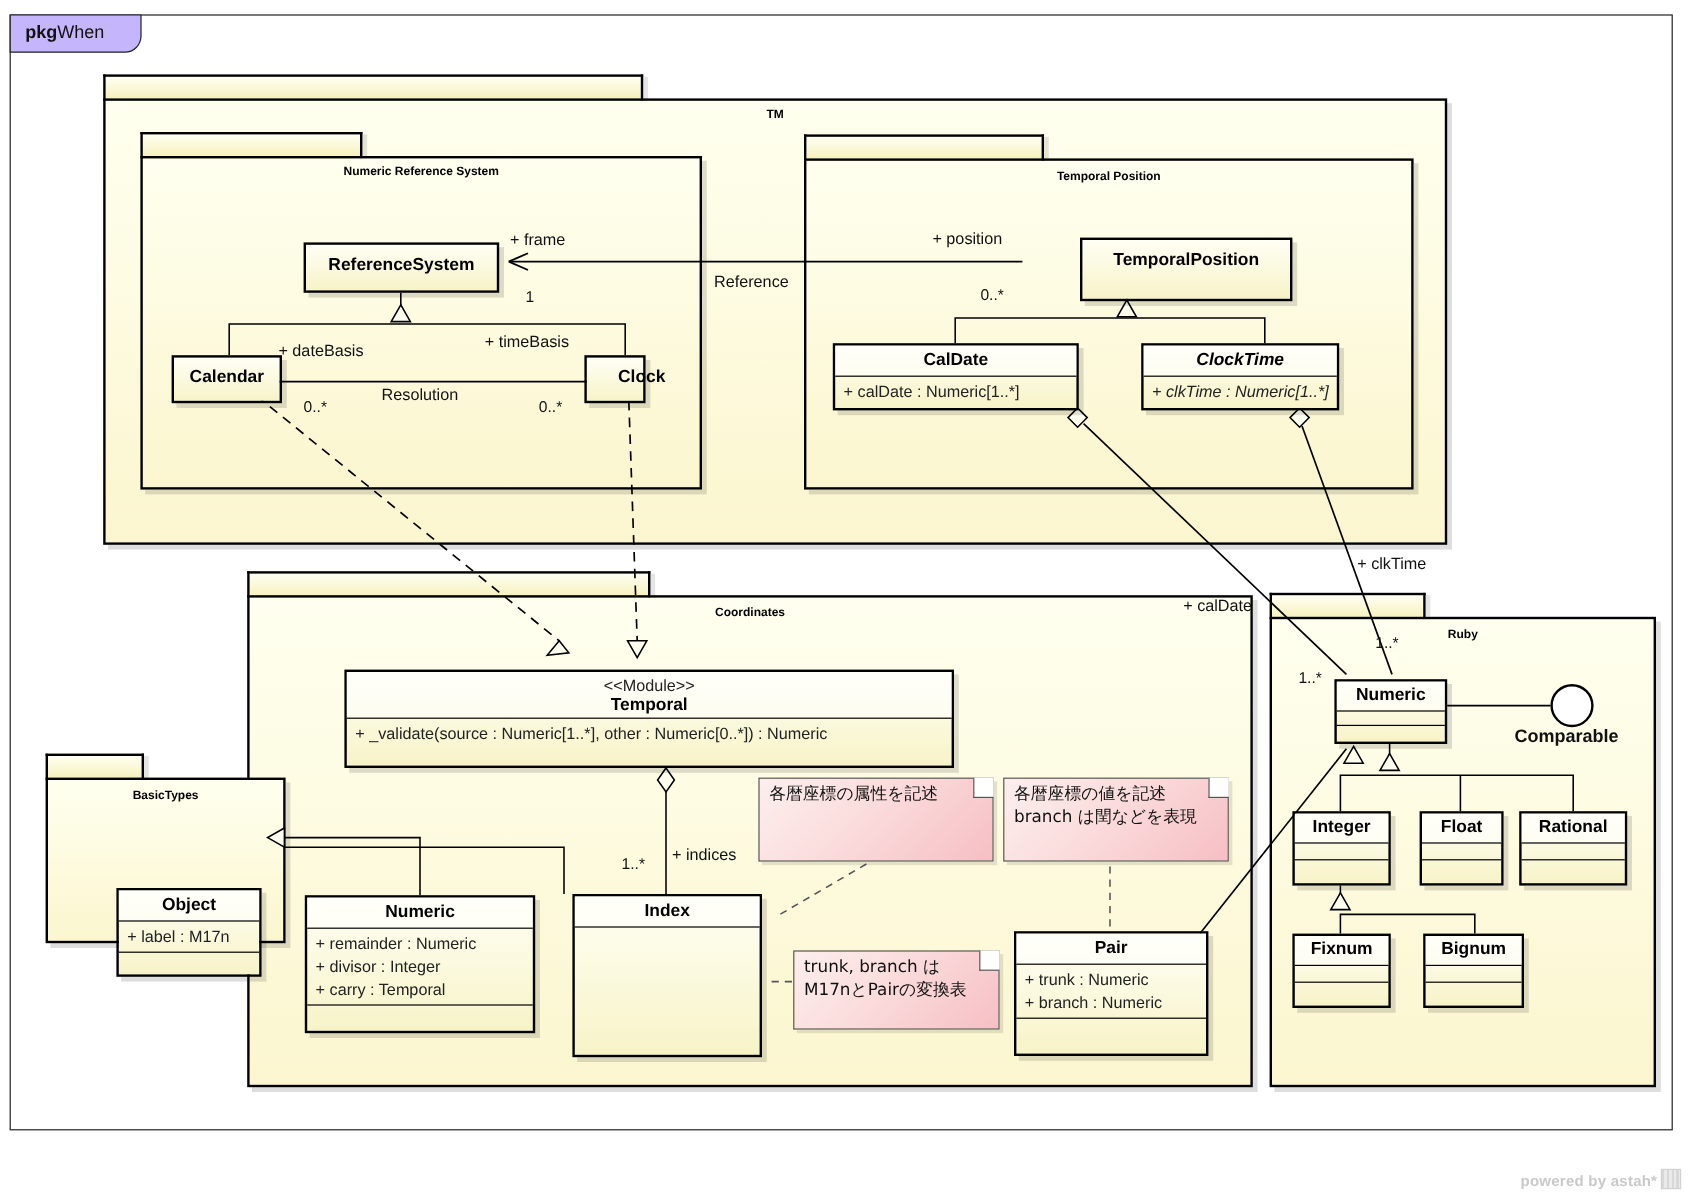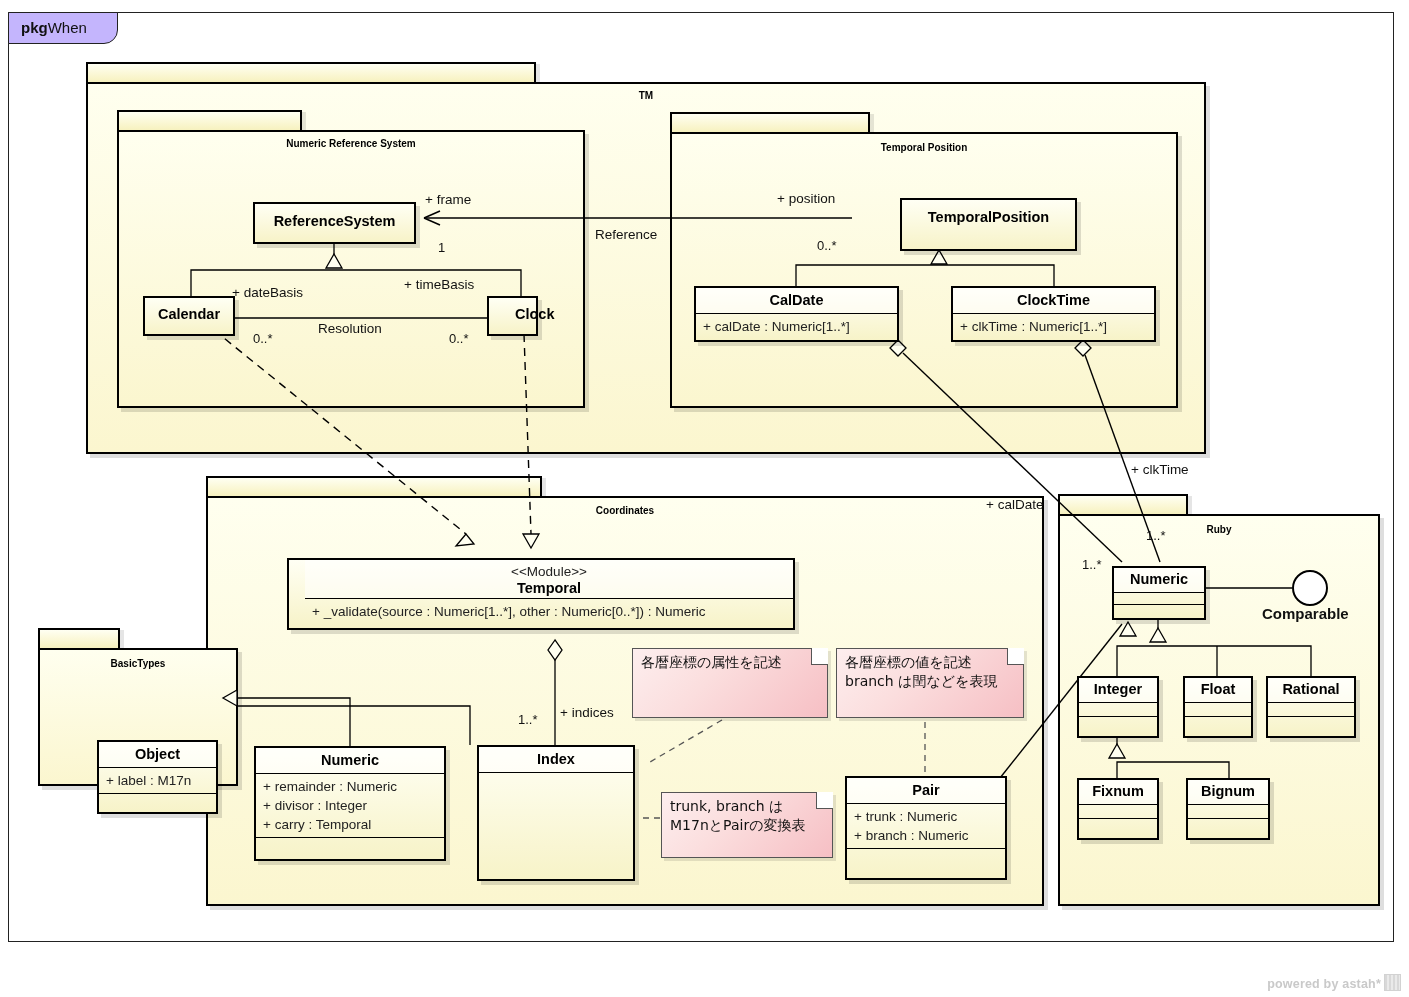--- a/index.html
+++ b/index.html
@@ -184,28 +184,28 @@
     <div class="nm" style="padding-top:9px;background:none;">TemporalPosition</div>
   </div>
 
   <div class="cls" style="left:694px;top:286px;width:205px;height:56px;">
     <div class="nm">CalDate</div>
     <div class="sep attrs">
       <div>+ calDate : Numeric[1..*]</div>
     </div>
   </div>
 
-  <div class="cls" style="left:951px;top:286px;width:205px;height:56px;">
+  <div class="cls" style="left:951px;top:286px;width:165px;height:56px;font-style:italic;">
     <div class="nm">ClockTime</div>
     <div class="sep attrs">
       <div>+ clkTime : Numeric[1..*]</div>
     </div>
   </div>
 
-  <div class="cls" style="left:287px;top:558px;width:508px;height:72px;padding-left:16px;">
+  <div class="cls" style="left:287px;top:558px;width:508px;height:82px;">
     <div class="nm" style="padding-bottom:2px;">
       <div class="stereo">&lt;&lt;Module&gt;&gt;</div>
       <div>Temporal</div>
     </div>
     <div class="sep attrs">
       <div>+ _validate(source : Numeric[1..*], other : Numeric[0..*]) : Numeric</div>
     </div>
   </div>
 
   <div class="cls" style="left:254px;top:746px;width:192px;height:115px;">

